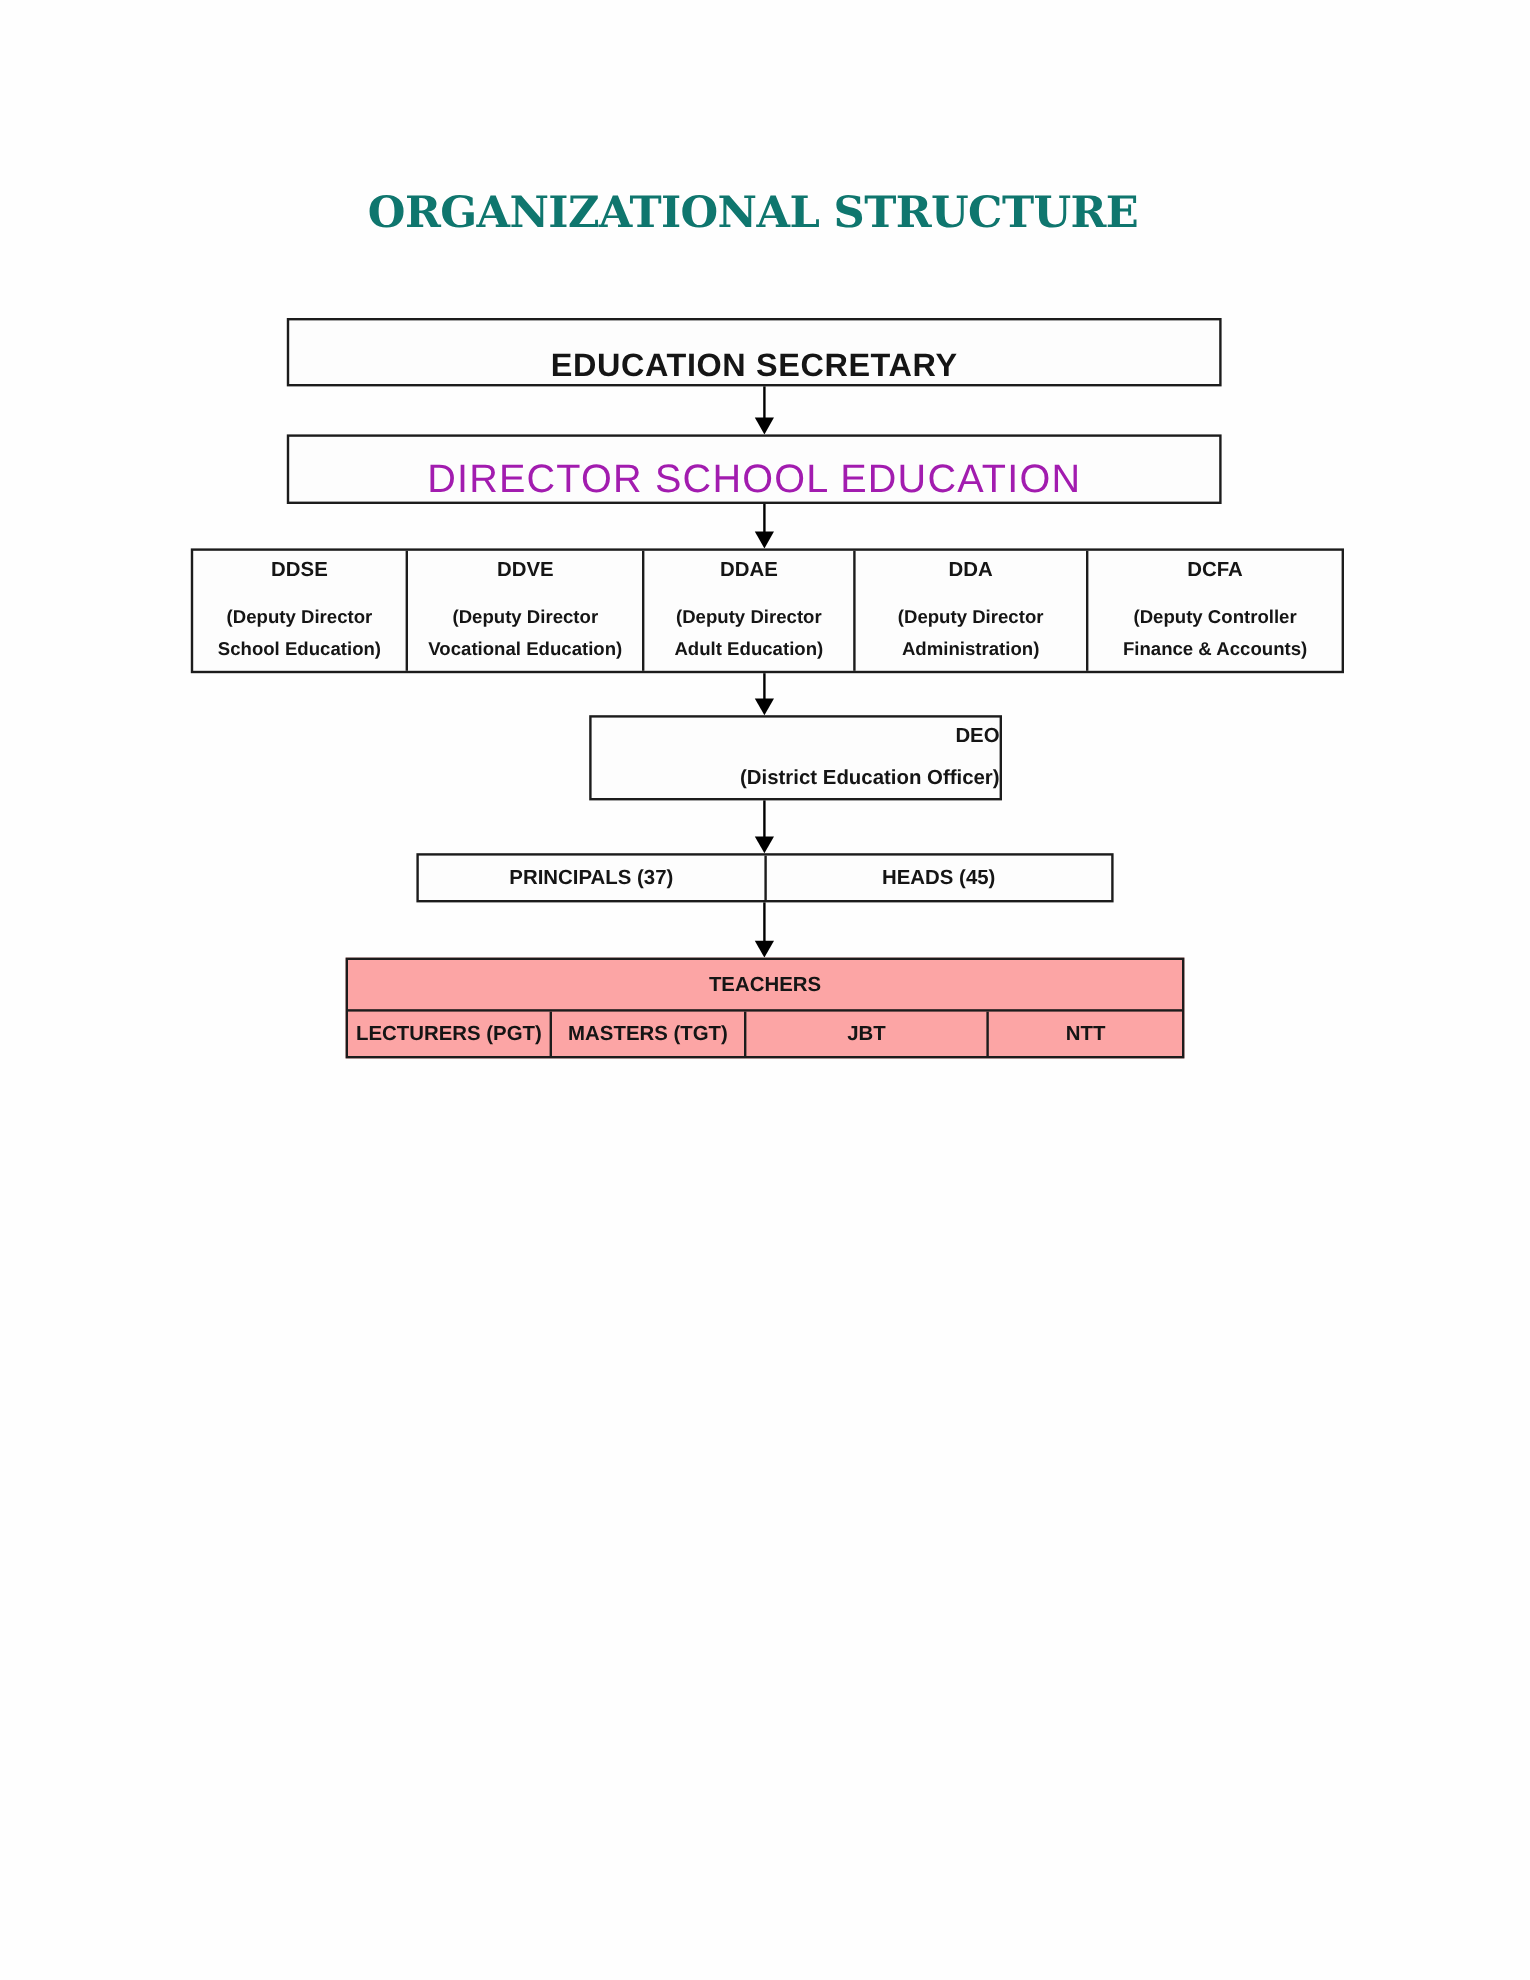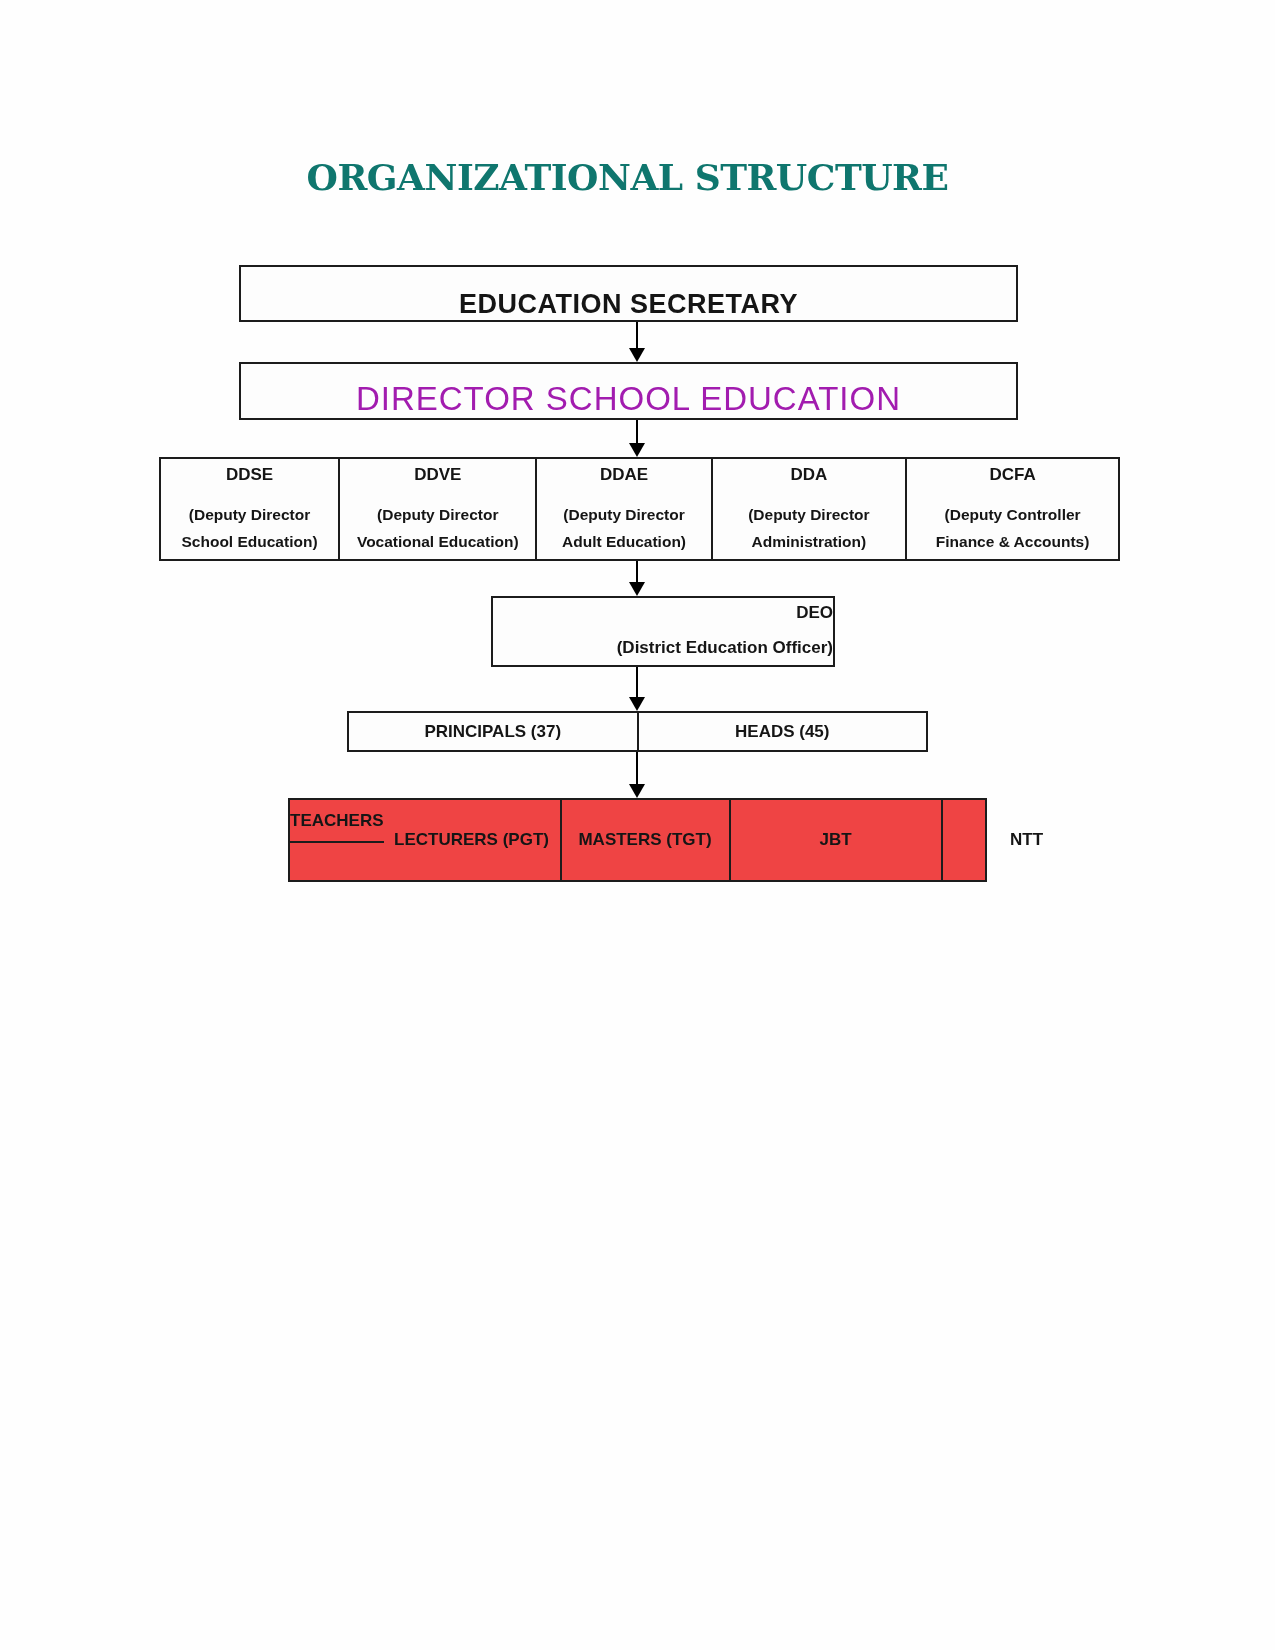--- a/index.html
+++ b/index.html
@@ -84,23 +84,23 @@
     justify-content: center;
     font-weight: bold;
     font-size: 17px;
     border-left: 2px solid #1c1c1c;
   }
   .ph-cell:first-child { border-left: none; border-radius: 14px; }
   .teachers-block {
     position: absolute;
     left: 288px; top: 798px; width: 699px; height: 84px;
     border: 2px solid #1c1c1c;
-    background: #ef4444;
-    display: flex;
-    flex-direction: row;
+    background: #fca5a5;
+    display: flex;
+    flex-direction: column;
   }
   .teachers-header {
     height: 43px;
     display: flex;
     align-items: center;
     justify-content: center;
     font-weight: bold;
     font-size: 17px;
     border-bottom: 2px solid #1c1c1c;
   }

